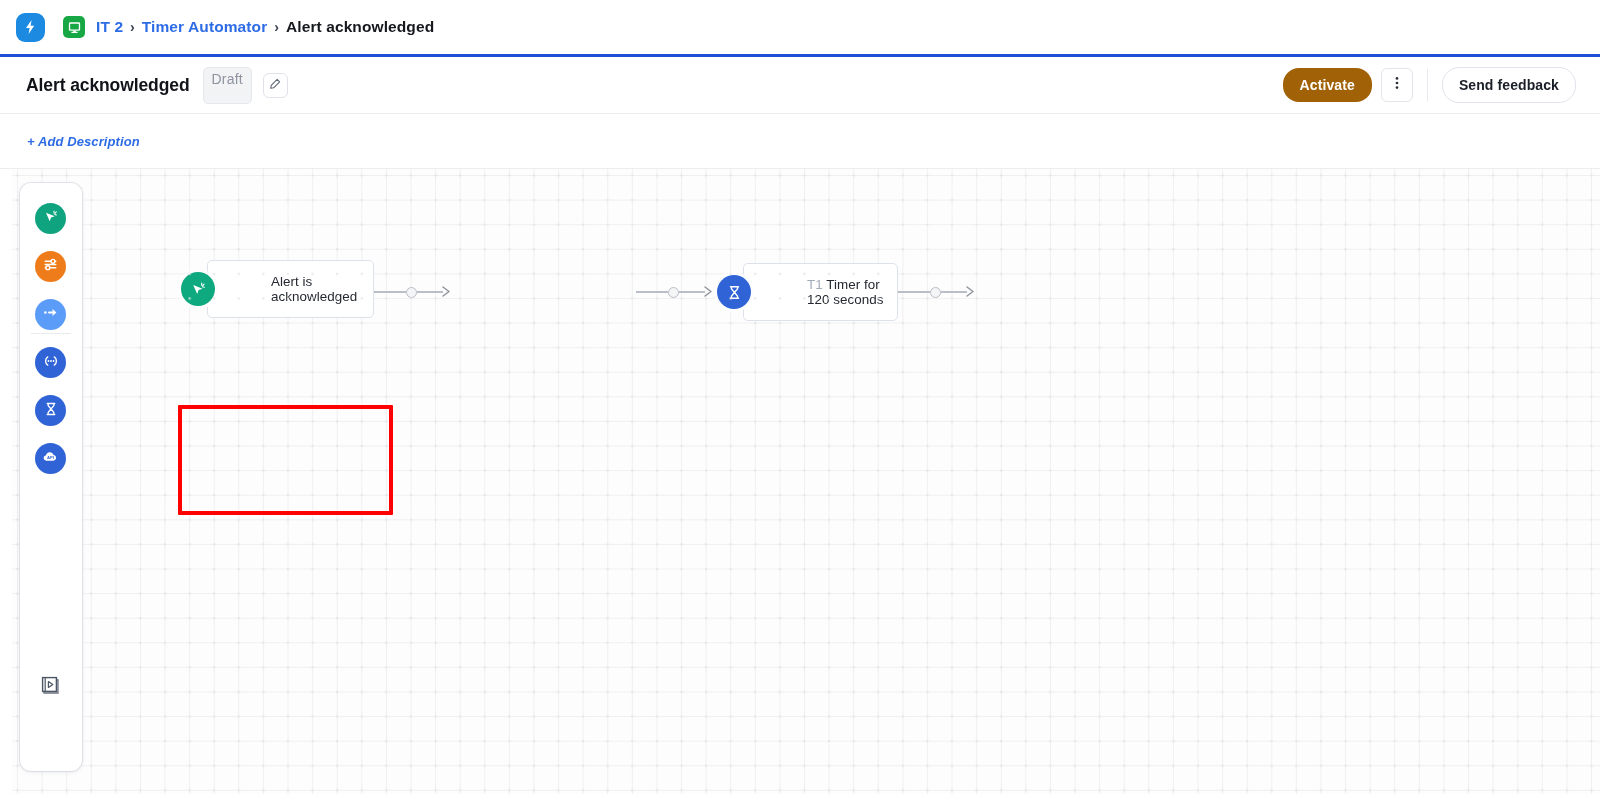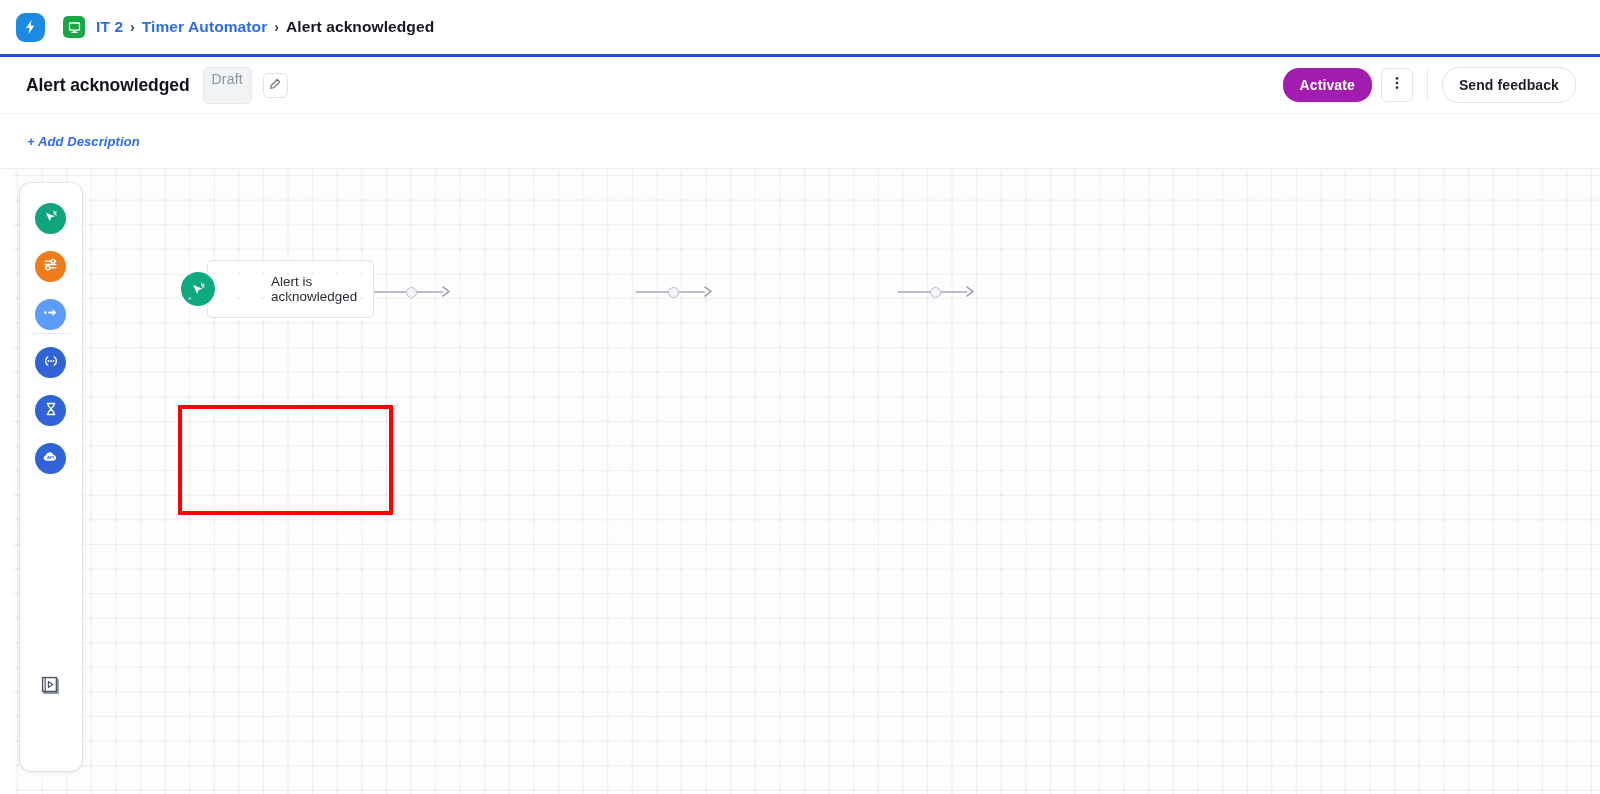--- a/index.html
+++ b/index.html
@@ -59,21 +59,21 @@
   }
   .icon-btn-sq {
     margin-left: 11px; width: 25px; height: 25px; border: 1px solid #dfe2e8;
     border-radius: 6px; background: #fff; display: flex; align-items: center;
     justify-content: center; cursor: pointer;
   }
   .title-right {
     margin-left: auto; display: flex; align-items: center; padding-right: 24px;
   }
   .btn-activate {
-    background: #a21caf; color: #fff; font-size: 14px; font-weight: 700;
+    background: #a16207; color: #fff; font-size: 14px; font-weight: 700;
     border: none; border-radius: 16px; padding: 9px 17px; cursor: pointer;
     letter-spacing: .1px;
   }
   .btn-kebab {
     margin-left: 9px; width: 32px; height: 34px; border: 1px solid #e2e5ea;
     border-radius: 6px; background: #fff; display: flex; align-items: center;
     justify-content: center; cursor: pointer;
   }
   .vdiv { width: 1px; height: 32px; background: #e7e9ee; margin: 0 14px; }
   .btn-feedback {
@@ -332,20 +332,29 @@
         <span class="conn-line" style="width:32px"></span>
         <span class="conn-dot"></span>
         <span class="conn-line" style="width:26px"></span>
         <span class="conn-arrow">
           <svg width="9" height="11" viewBox="0 0 9 11" aria-hidden="true">
             <path d="M1 1l6 4.5L1 10" fill="none" stroke="#8c929c" stroke-width="1.4" stroke-linecap="round" stroke-linejoin="round"></path>
           </svg>
         </span>
       </div>
 
+      <div class="node" style="left:731px;top:94px;width:155px">
+        <span class="node-badge" style="background:#2f63d6">
+          <svg width="17" height="17" viewBox="0 0 18 18" aria-hidden="true">
+            <path d="M4.8 2.8h8.4M4.8 15.2h8.4" stroke="#fff" stroke-width="1.6" stroke-linecap="round"></path>
+            <path d="M5.8 2.8v2.4L9 9l-3.2 3.8v2.4M12.2 2.8v2.4L9 9l3.2 3.8v2.4" fill="none" stroke="#fff" stroke-width="1.5" stroke-linejoin="round"></path>
+          </svg>
+        </span>
+        <span class="node-label"><span class="tag">T1</span> <span>Timer for 120 seconds</span></span>
+      </div>
 
       <div class="conn" style="left:886px;top:114px;width:80px">
         <span class="conn-line" style="width:32px"></span>
         <span class="conn-dot"></span>
         <span class="conn-line" style="width:26px"></span>
         <span class="conn-arrow">
           <svg width="9" height="11" viewBox="0 0 9 11" aria-hidden="true">
             <path d="M1 1l6 4.5L1 10" fill="none" stroke="#8c929c" stroke-width="1.4" stroke-linecap="round" stroke-linejoin="round"></path>
           </svg>
         </span>

